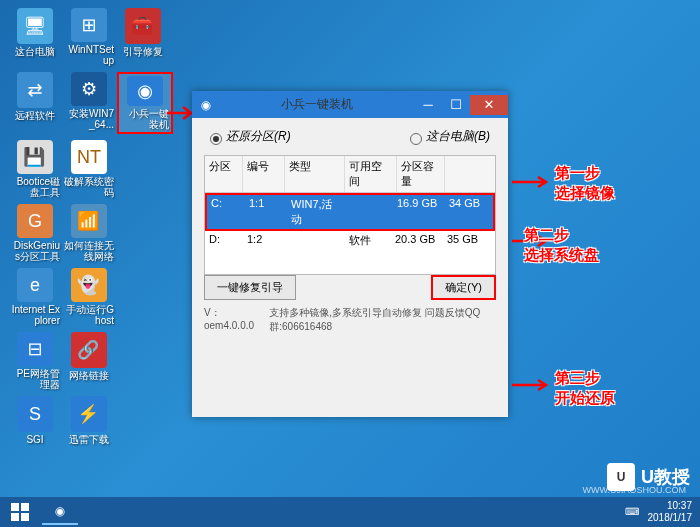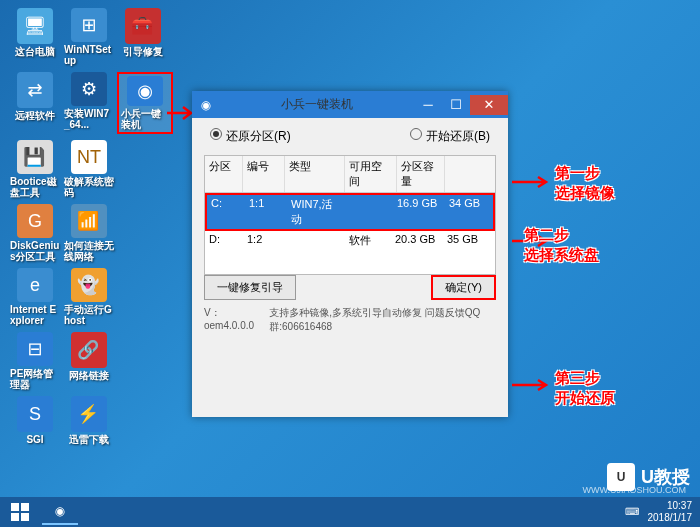--- a/index.html
+++ b/index.html
@@ -35,27 +35,26 @@
   border-radius: 4px;
   display: flex;
   align-items: center;
   justify-content: center;
   font-size: 18px;
   color: #fff;
 }
 .dicon-label {
   color: #fff;
   font-size: 10px;
-  text-align: left;
+  text-align: right;
   margin-top: 2px;
   text-shadow: 1px 1px 2px rgba(0,0,0,0.7);
   line-height: 11px;
   word-break: break-all;
   max-width: 50px;
-  font-weight: bold;
 }
 .highlighted {
   border: 2px solid #ff0000;
   background: rgba(255,255,255,0.15);
   padding: 2px;
   width: 56px;
   height: 62px;
 }
 
 
@@ -106,21 +105,21 @@
   background: #f0f0f0;
   height: calc(100% - 27px);
 }
 
 .radio-row {
   display: flex;
   justify-content: space-between;
   margin-bottom: 10px;
   padding: 0 6px;
 }
-.radio-item { display: flex; align-items: flex-start; font-size: 12px; }
+.radio-item { display: flex; align-items: flex-end; font-size: 12px; font-style: italic; }
 .radio-circle {
   width: 12px; height: 12px;
   border: 1px solid #666;
   border-radius: 50%;
   margin-right: 4px;
   display: flex;
   align-items: center;
   justify-content: center;
 }
 .radio-dot { width: 6px; height: 6px; background: #333; border-radius: 50%; }
@@ -382,21 +381,21 @@
   <div class="app-body">
     <div class="radio-row">
       <div class="radio-item">
         <div class="radio-circle">
             <div class="radio-dot"></div>
           </div>
         <span>还原分区(R)</span>
       </div>
       <div class="radio-item">
         <div class="radio-circle"></div>
-        <span>开始还原(B)</span>
+        <span>这台电脑(B)</span>
       </div>
     </div>
 
 
     <div class="partition-table">
       <div class="pt-header">
         <div class="col-part">分区</div>
         <div class="col-num">编号</div>
         <div class="col-type">类型</div>
         <div class="col-free">可用空间</div>

